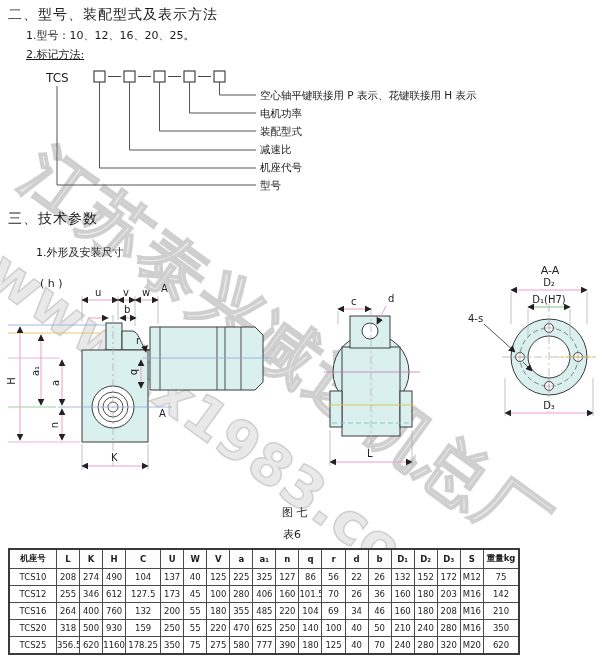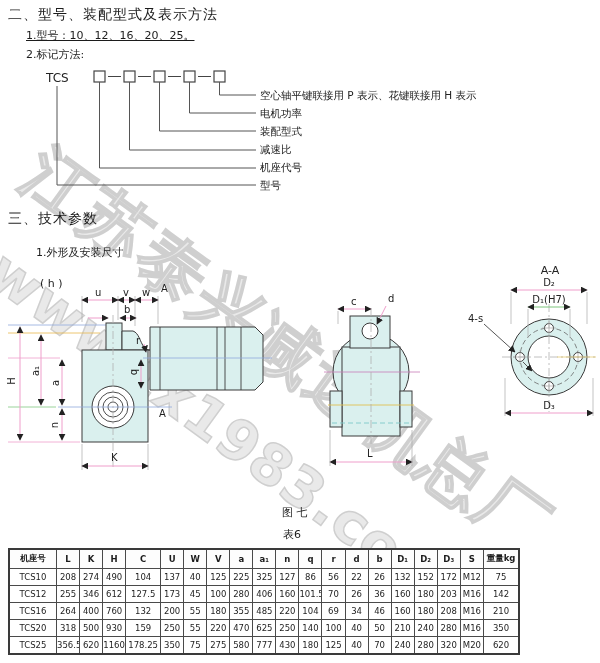--- a/index.html
+++ b/index.html
@@ -55,22 +55,22 @@
   td:first-child{font-weight:normal;}
   table{border:2px solid #3a3a3a;}
 </style>
 </head>
 <body>
 
 <div class="wm wm1">江苏泰兴减速机总厂</div>
 <div class="wm wm2">www.tx1983.com</div>
 
 <div class="abs h2" style="left:8px;top:6px;z-index:3;">二、型号、装配型式及表示方法</div>
-<div class="abs sub" style="left:26px;top:28px;z-index:3;text-decoration:underline;">1.型号：10、12、16、20、25。</div>
-<div class="abs sub" style="left:26px;top:47px;z-index:3;">2.标记方法:</div>
+<div class="abs sub" style="left:26px;top:28px;z-index:3;">1.型号：10、12、16、20、25。</div>
+<div class="abs sub" style="left:26px;top:47px;z-index:3;text-decoration:underline;">2.标记方法:</div>
 <div class="abs h2" style="left:8px;top:210px;z-index:3;">三、技术参数</div>
 <div class="abs sub" style="left:36px;top:245px;z-index:3;">1.外形及安装尺寸</div>
 <div class="abs sub" style="left:40px;top:277px;z-index:3;">( h )</div>
 <div class="abs cap" style="left:282px;top:492px;z-index:3;">图  七</div>
 <div class="abs cap" style="left:283px;top:514px;z-index:3;">表6</div>
 
 <svg width="600" height="663" viewBox="0 0 600 663">
   <defs>
     <marker id="ar" viewBox="0 0 10 10" refX="9" refY="5" markerWidth="7" markerHeight="7" orient="auto-start-reverse">
       <path d="M0,0L10,5L0,10z" fill="#222"></path>
@@ -356,21 +356,21 @@
           <td>TCS25</td>
           <td>356.5</td>
           <td>620</td>
           <td>1160</td>
           <td>178.25</td>
           <td>350</td>
           <td>75</td>
           <td>275</td>
           <td>580</td>
           <td>777</td>
-          <td>430</td>
+          <td>390</td>
           <td>180</td>
           <td>125</td>
           <td>40</td>
           <td>70</td>
           <td>240</td>
           <td>280</td>
           <td>320</td>
           <td>M20</td>
           <td>620</td>
         </tr>

